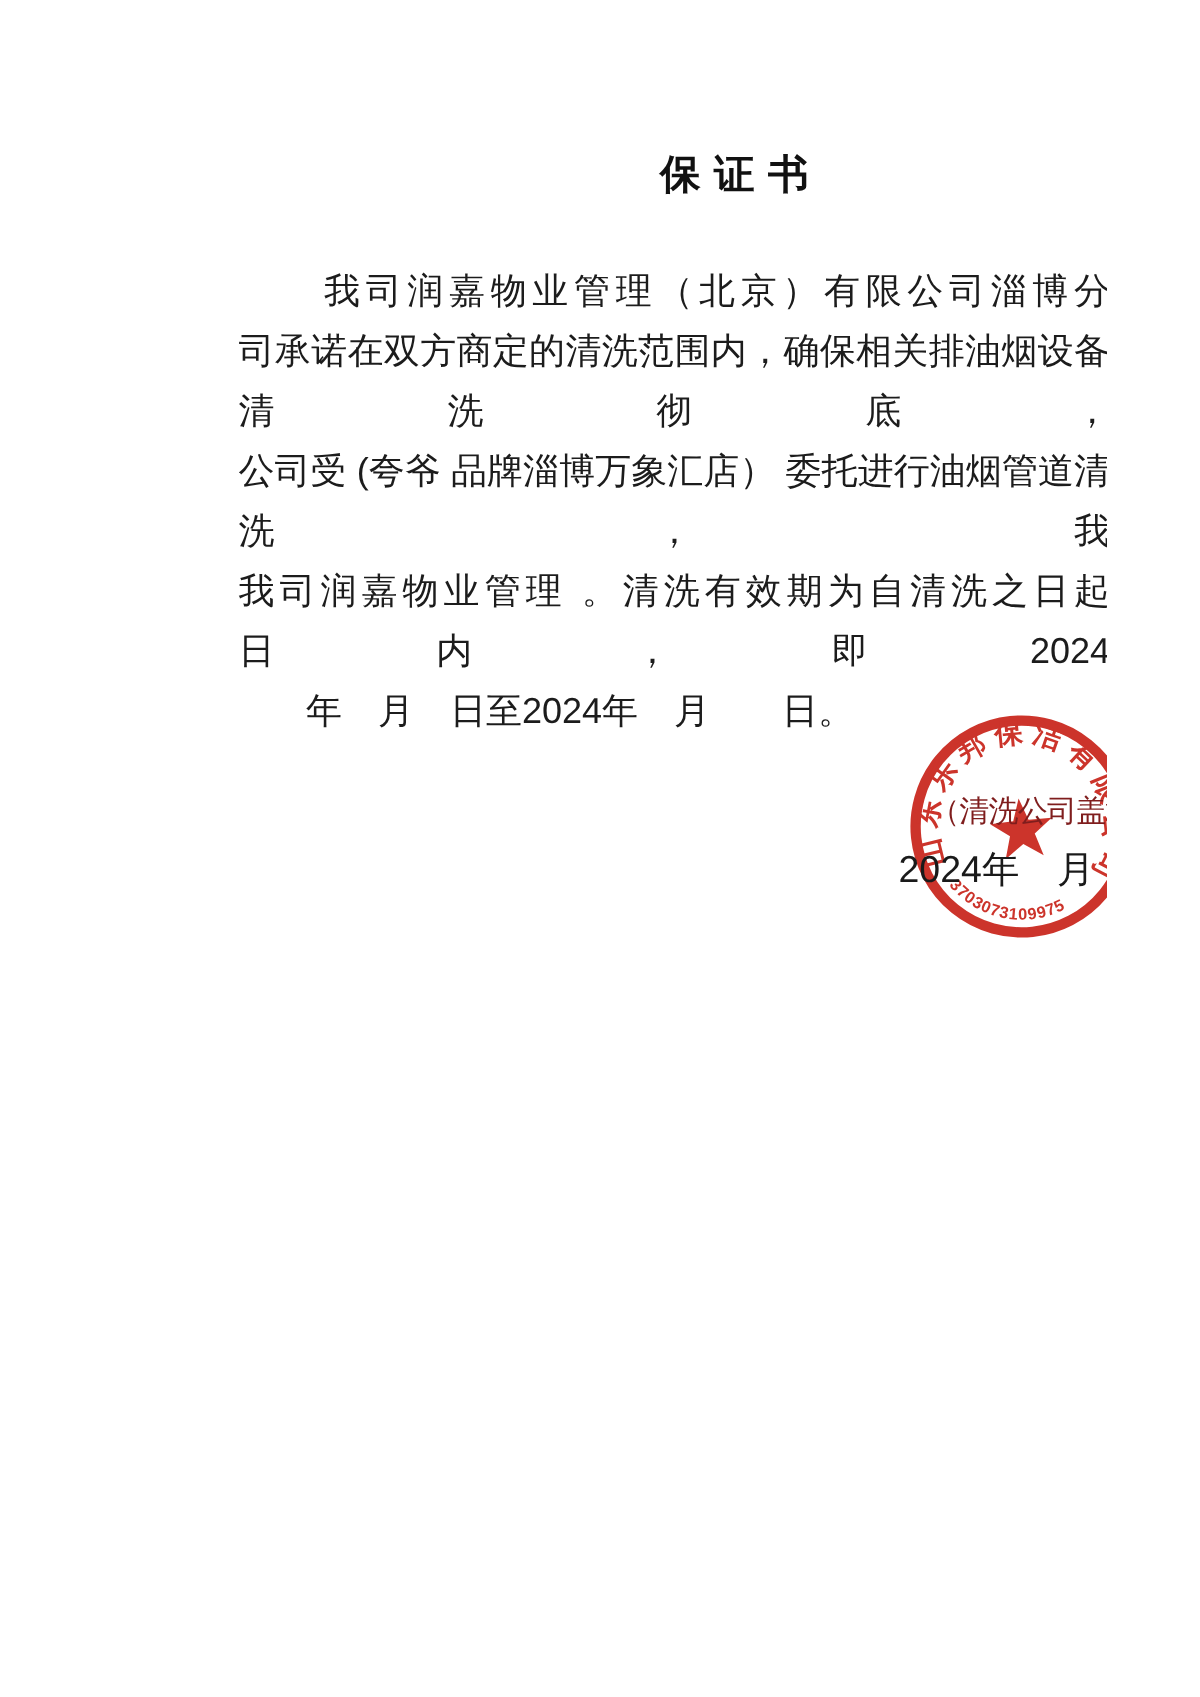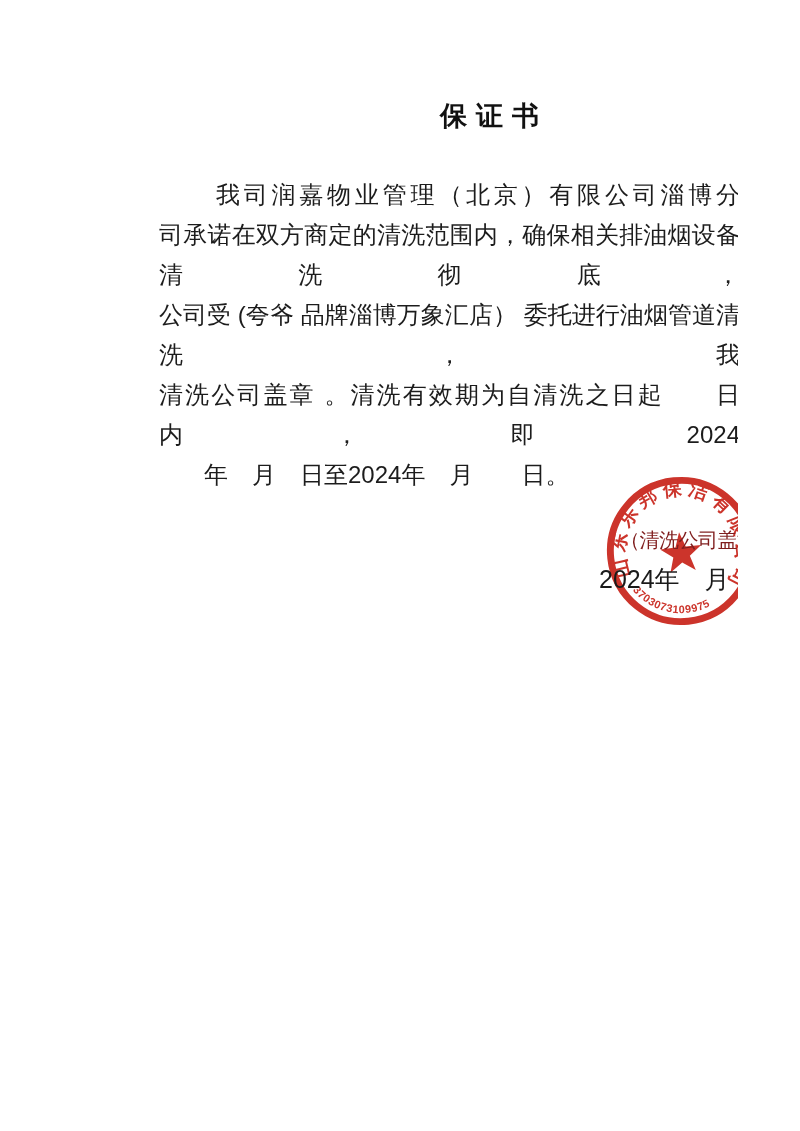--- a/index.html
+++ b/index.html
@@ -91,21 +91,21 @@
 <body>
 
 <div class="page">
 
   <div class="doc-title">保证书</div>
 
   <div class="body-text">
     <div class="line first">我司润嘉物业管理（北京）有限公司淄博分</div>
     <div class="line">司承诺在双方商定的清洗范围内，确保相关排油烟设备清洗彻底，</div>
     <div class="line">公司受 (夸爷  品牌淄博万象汇店）  委托进行油烟管道清洗，我</div>
-    <div class="line">清洗公司盖章 。清洗有效期为自清洗之日起　　日内，即2024</div>
+    <div class="line">我司润嘉物业管理 。清洗有效期为自清洗之日起　　日内，即2024</div>
     <div class="line last">年　月　日至2024年　月　　日。</div>
   </div>
 
   <div class="seal">
     <svg viewBox="0 0 160 160" xmlns="http://www.w3.org/2000/svg">
       <g transform="rotate(-6 80 80)">
         <circle cx="80" cy="80" r="71.5" fill="none" stroke-width="7" stroke="#c9281e"></circle>
         <path id="seal-name-arc" d="M 26.4 99.5 A 57 57 0 1 1 120.3 120.3" fill="none"></path>
         <path id="seal-serial-arc" d="M 27.2 114.3 A 63 63 0 0 0 101.5 139.2" fill="none"></path>
         <text class="seal-name-text" fill="#c9281e">

